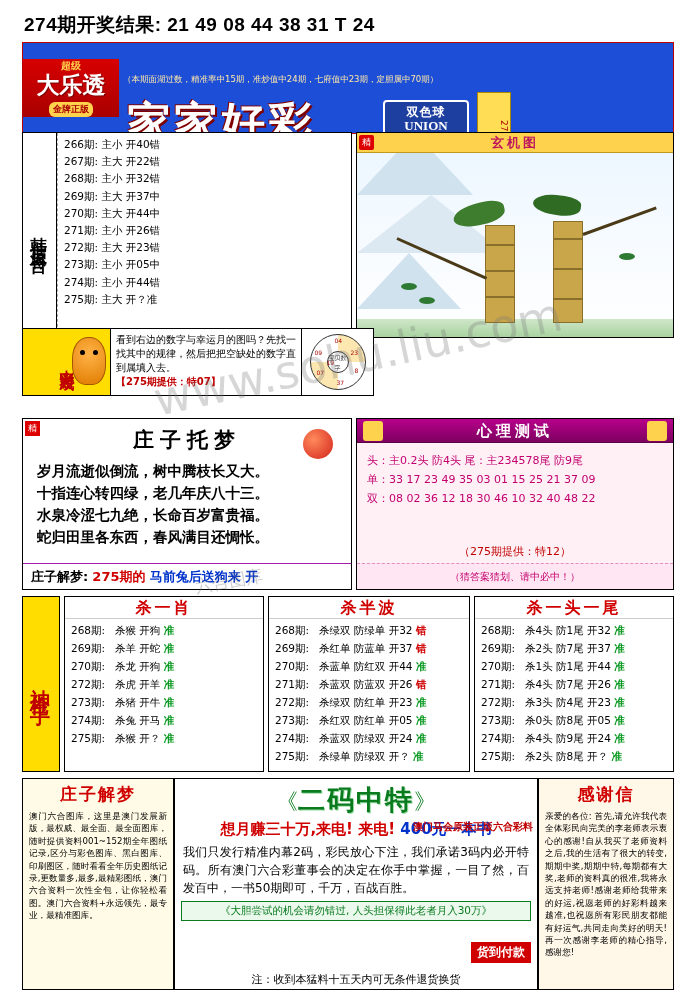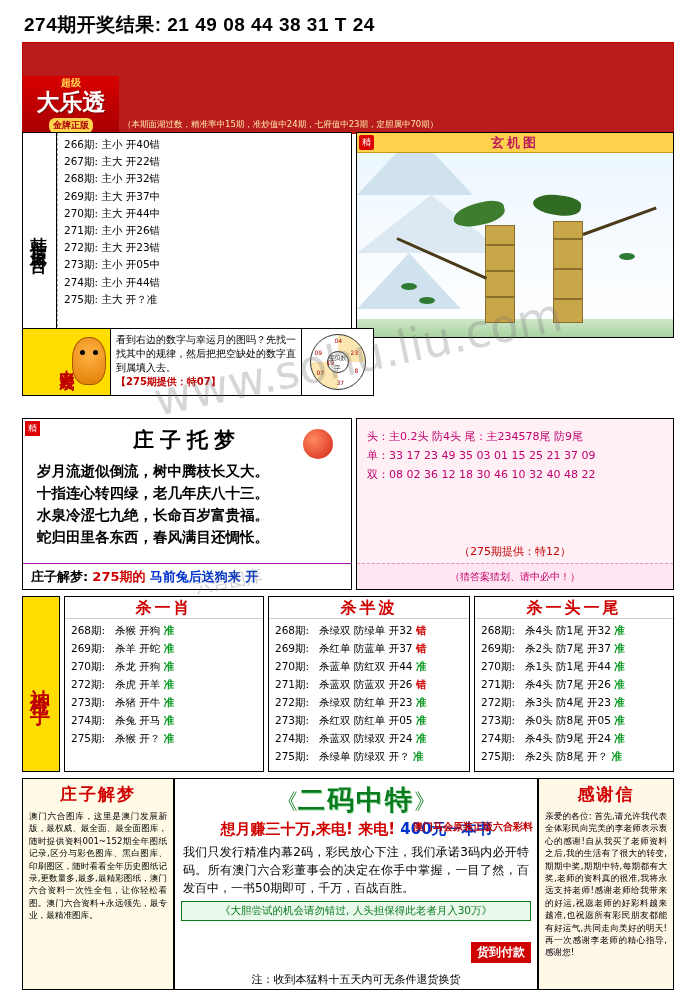--- a/index.html
+++ b/index.html
@@ -20,22 +20,22 @@
   .result-line {
     position: absolute; left: 24px; top: 12px; width: 660px; height: 26px;
     font-family: "Liberation Sans", sans-serif;
     font-weight: bold; font-size: 19px; color: #000; letter-spacing: 0.5px;
     white-space: nowrap;
   }
 
   
   .banner {
     position: absolute; left: 22px; top: 42px; width: 652px; height: 92px;
-    border: 1px solid #b00; background: #b91c1c;
-    display: flex; align-items: flex-end; overflow: hidden;
+    border: 1px solid #b00; background: #1d4ed8;
+    display: flex; align-items: center; overflow: hidden;
   }
   .banner-left {
     width: 96px; background: linear-gradient(#d80000,#a80000);
     display: flex; flex-direction: column; align-items: center; justify-content: center;
     color: #fff; position: relative;
   }
   .bl-sup { font-size: 10px; color: #ffd34d; font-weight: bold; }
   .bl-main {
     font-size: 23px; font-weight: bold; color: #ffffff;
     text-shadow: 1px 1px 0 #7a0000; line-height: 1.05;
@@ -420,20 +420,25 @@
       <div>蛇归田里各东西，春风满目还惆怅。</div>
     </div>
     <div class="zz-foot">
       <span class="lab">庄子解梦:</span>
       <span class="num">275期的</span>
       <span class="blue">马前兔后送狗来  开</span>
     </div>
   </div>
 
   <div class="panel psy">
+    <div class="psy-head">
+      <div class="psy-deco" style="left:6px;"></div>
+      <div class="psy-deco" style="right:6px;"></div>
+      <div class="t">心理测试</div>
+    </div>
     <div class="psy-body">
       <div>头：主0.2头  防4头  尾：主234578尾  防9尾</div>
       <div>单：33 17 23 49 35 03 01 15 25 21 37 09</div>
       <div>双：08 02 36 12 18 30 46 10 32 40 48 22</div>
     </div>
     <div class="psy-note">（275期提供：特12）</div>
     <div class="psy-bottom">（猜答案猜划、请中必中！）</div>
   </div>
 
   <div class="killwrap">

